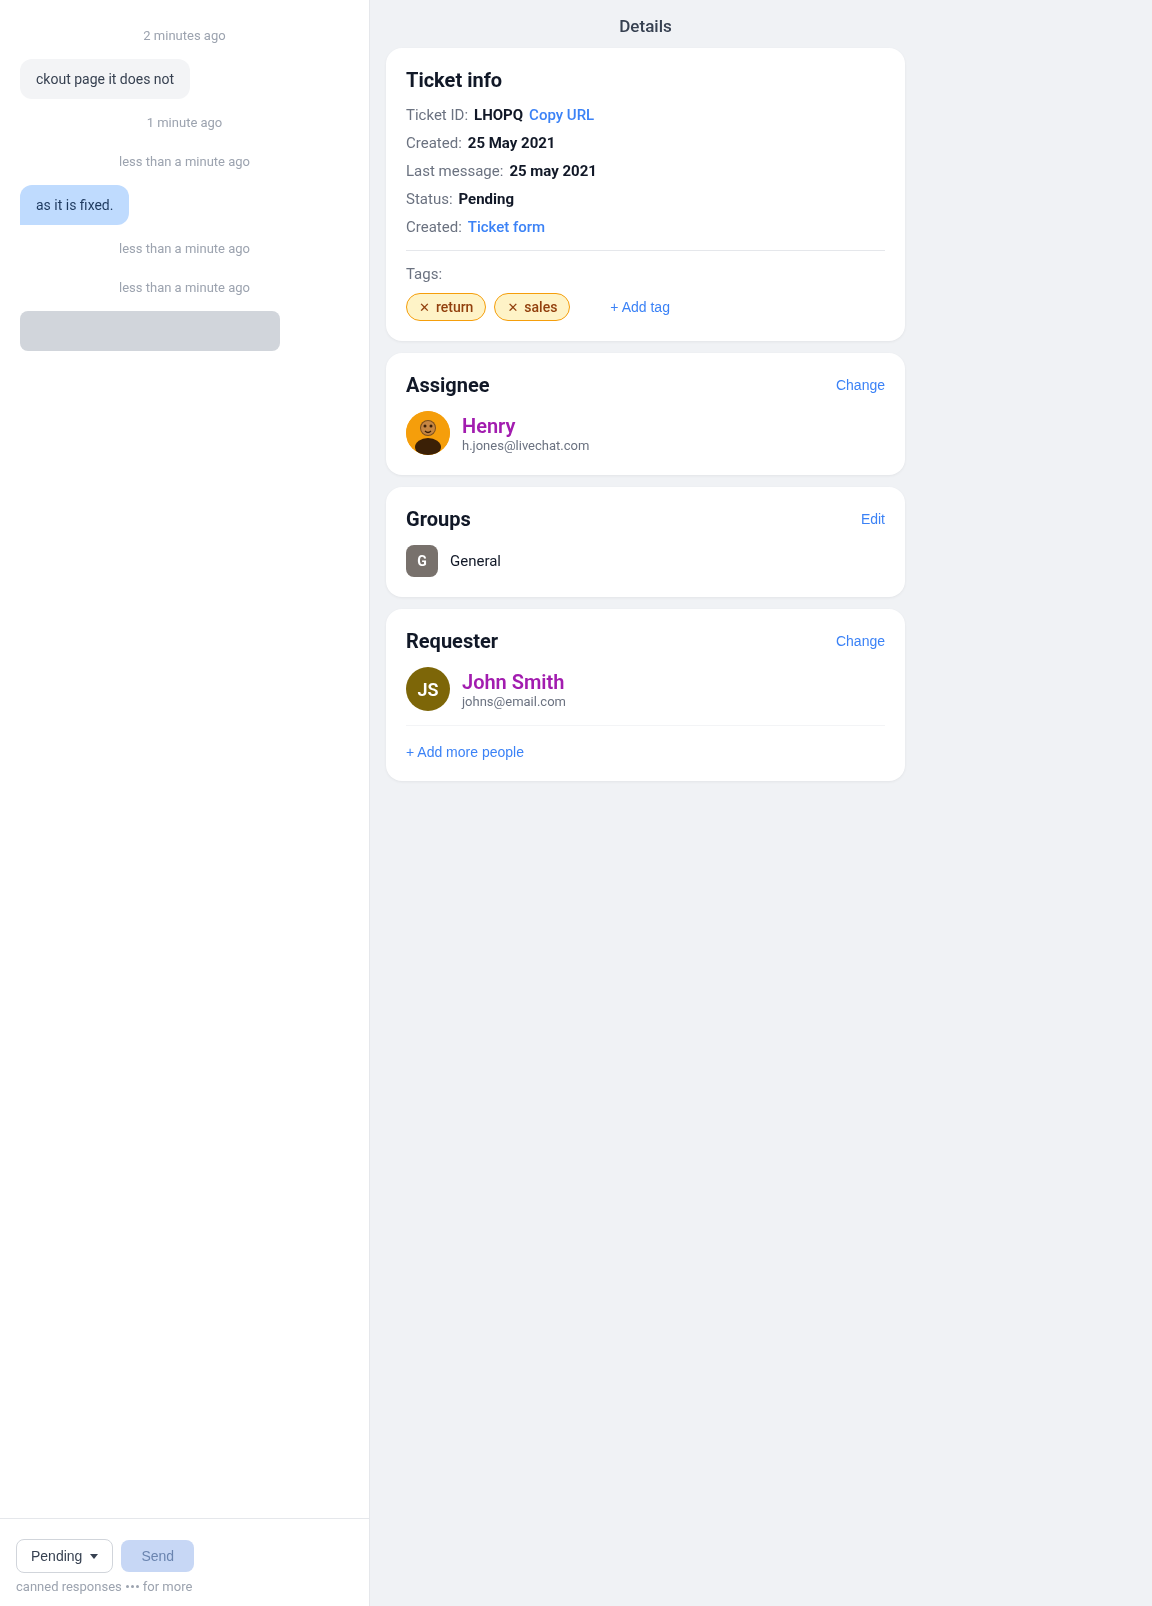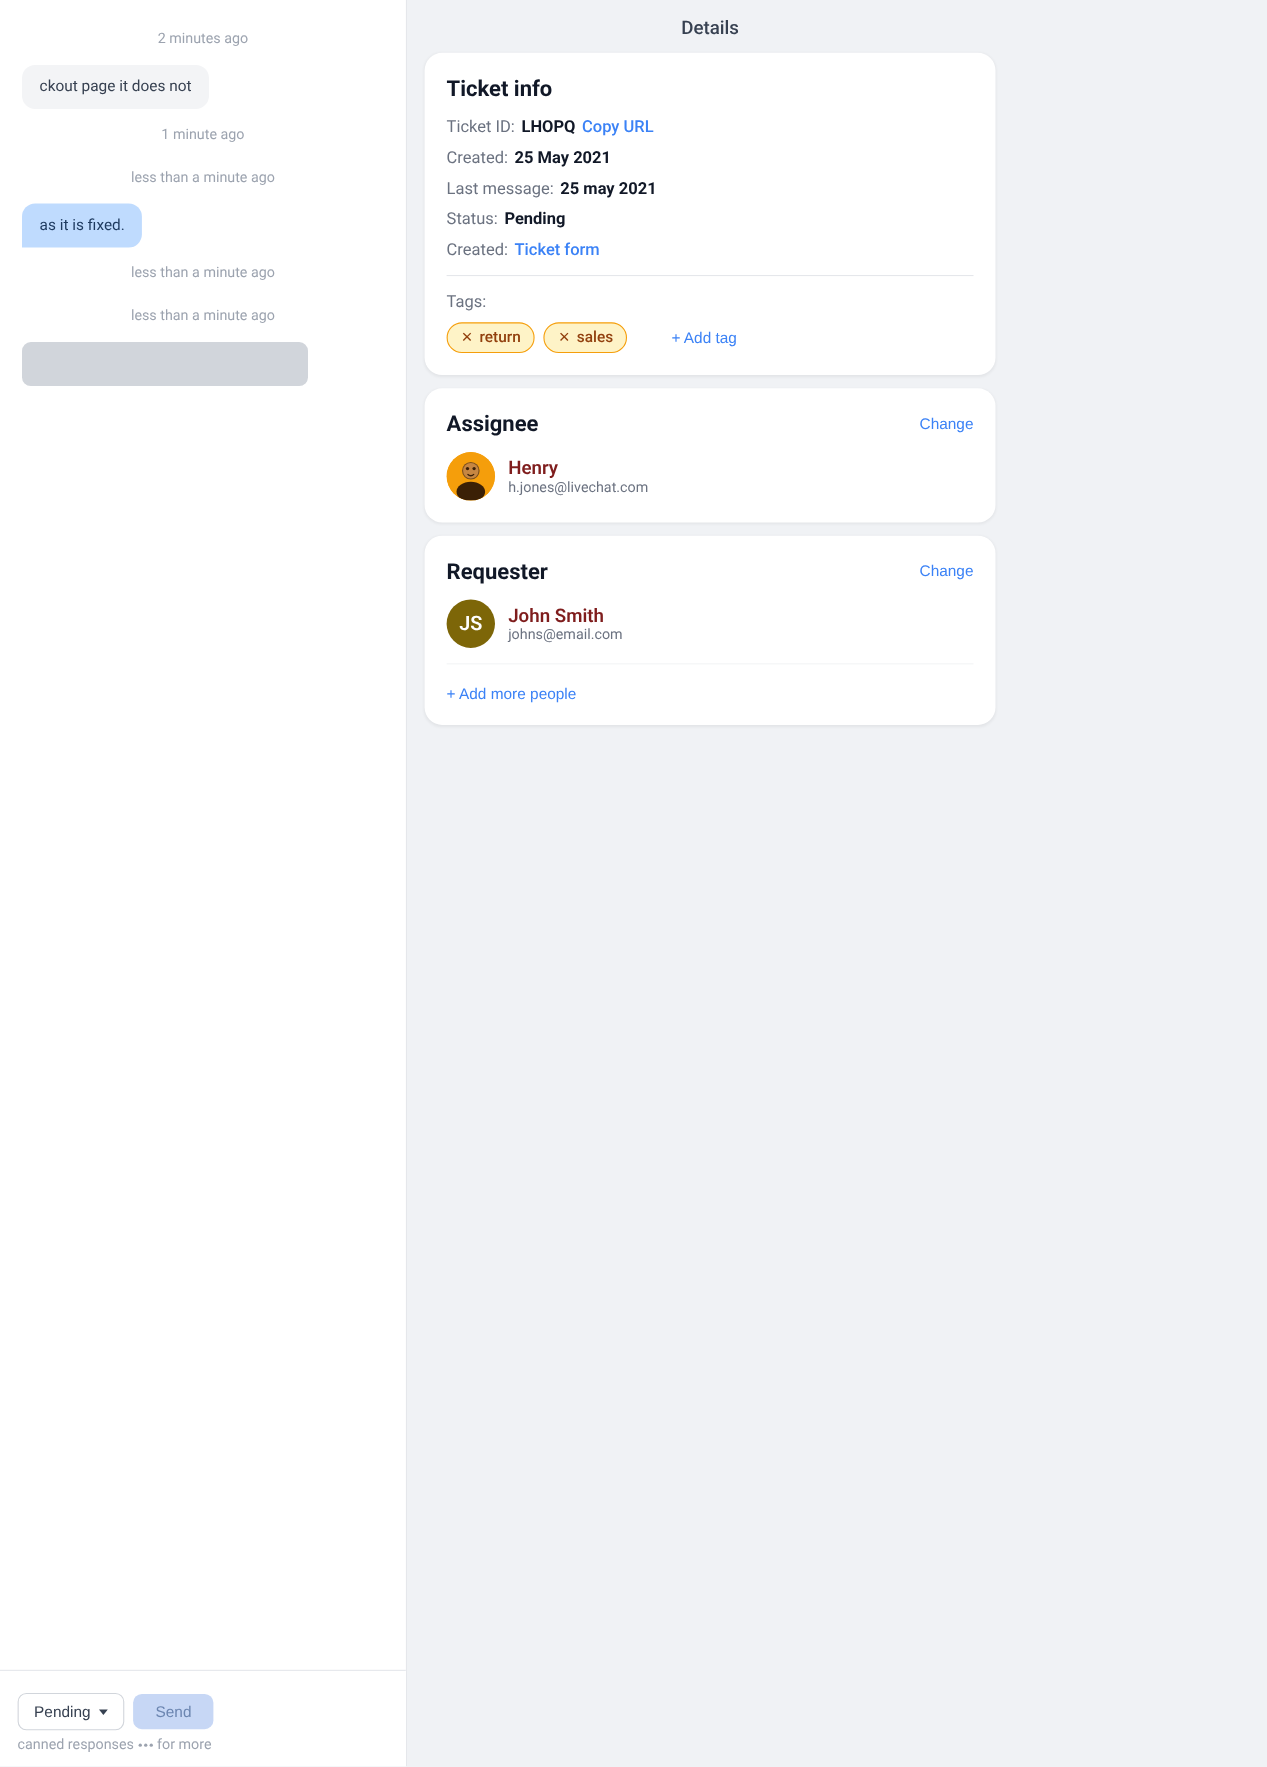--- a/index.html
+++ b/index.html
@@ -271,23 +271,23 @@
       color: #fff;
       overflow: hidden;
       flex-shrink: 0;
     }
 
     .avatar-olive {
       background: #7d6608;
     }
 
     .person-name {
-      font-size: 17px;
+      font-size: 20px;
       font-weight: 600;
-      color: #7f1d1d;
+      color: #a21caf;
     }
 
     .person-email {
       font-size: 13px;
       color: #6b7280;
     }
 
     
     .group-icon {
       width: 32px;
@@ -466,20 +466,32 @@
           <path d="M19 20 Q22 23 25 20" stroke="#3b2006" stroke-width="1.2" fill="none"></path>
         </svg>
       </div>
       <div>
         <div class="person-name">Henry</div>
         <div class="person-email">h.jones@livechat.com</div>
       </div>
     </div>
   </div>
 
+  <div class="card">
+    <div class="card-header-row">
+      <span class="card-title" style="margin-bottom:0;">Groups</span>
+      <button class="change-btn">Edit</button>
+    </div>
+    <div class="group-row">
+      <div class="group-icon">
+        <span>G</span>
+      </div>
+      <span class="group-name">General</span>
+    </div>
+  </div>
 
   <div class="card">
     <div class="card-header-row">
       <span class="card-title" style="margin-bottom:0;">Requester</span>
       <button class="change-btn">Change</button>
     </div>
     <div class="person-row">
       <div class="avatar avatar-olive">
         <span>JS</span>
       </div>

